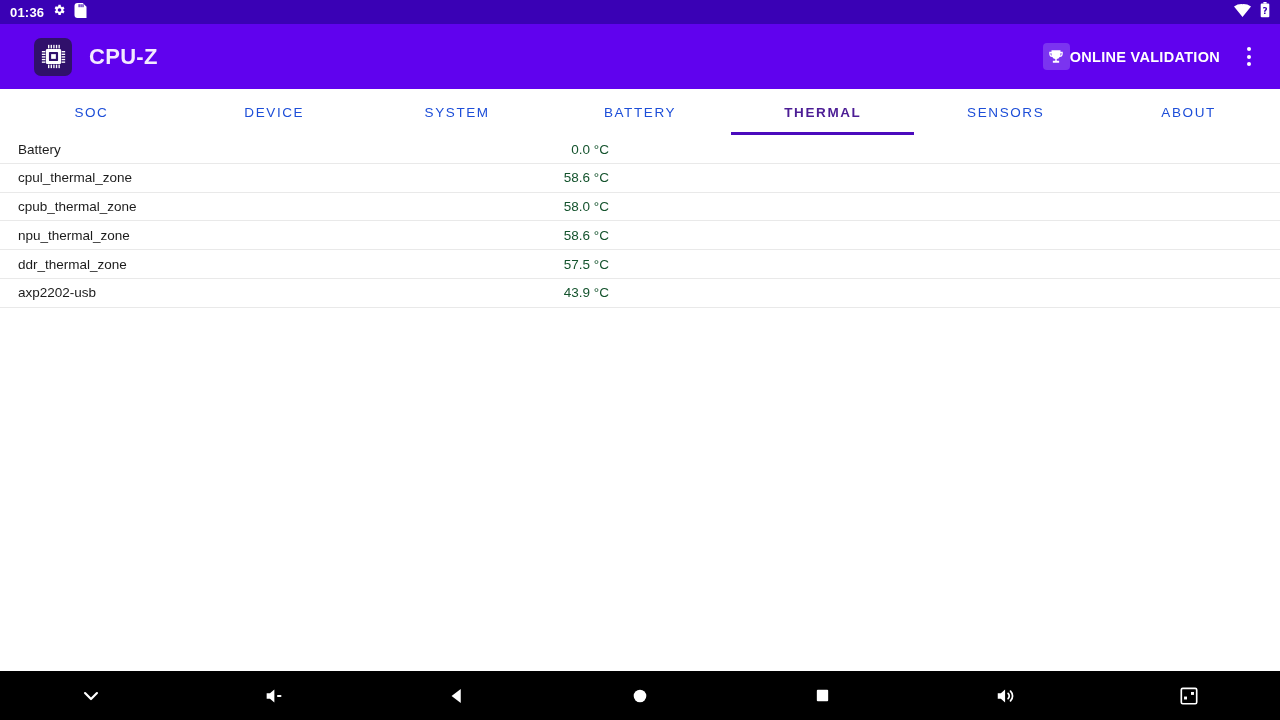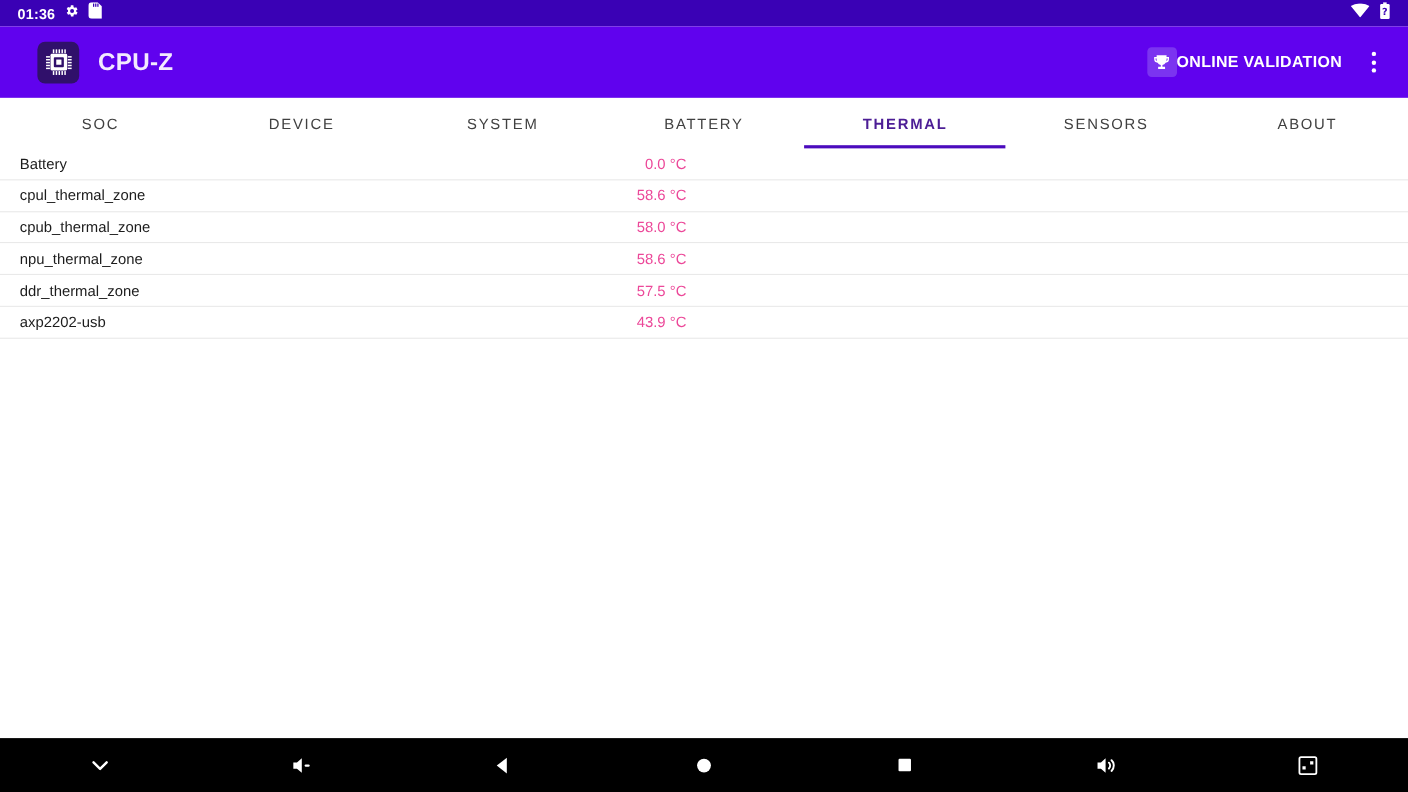--- a/index.html
+++ b/index.html
@@ -20,21 +20,21 @@
     display: flex;
     flex-direction: column;
   }
 
   
   .status-bar {
     height: 24px;
     background: #3a01b5;
     display: flex;
     align-items: center;
-    padding: 0 16px;
+    padding: 0 10px;
     flex: 0 0 24px;
     color: #ffffff;
   }
   .status-left {
     display: flex;
     align-items: center;
     gap: 8px;
   }
   .status-clock {
     font-size: 13px;
@@ -130,21 +130,21 @@
   }
   .tab {
     flex: 1 1 0;
     display: flex;
     align-items: center;
     justify-content: center;
     position: relative;
     cursor: pointer;
     font-size: 13.5px;
     letter-spacing: 1.6px;
-    color: #404040;
+    color: #1d4ed8;
     user-select: none;
   }
   .tab.active { color: #4c1d95; font-weight: bold; }
   .tab.active::after {
     content: "";
     position: absolute;
     left: 0; right: 0; bottom: 0;
     height: 3px;
     background: #4b0bbd;
   }
@@ -168,23 +168,22 @@
     font-size: 13.5px;
     color: #1c1c1c;
     white-space: nowrap;
   }
   .row-value {
     position: absolute;
     left: 0;
     width: 609px;
     text-align: right;
     font-size: 13.5px;
-    color: #ec4899;
+    color: #14532d;
     white-space: nowrap;
-    margin-left: 15px;
   }
   .row { position: relative; }
 
   
   .nav-bar {
     height: 49px;
     flex: 0 0 49px;
     background: #000000;
     display: flex;
     align-items: center;

